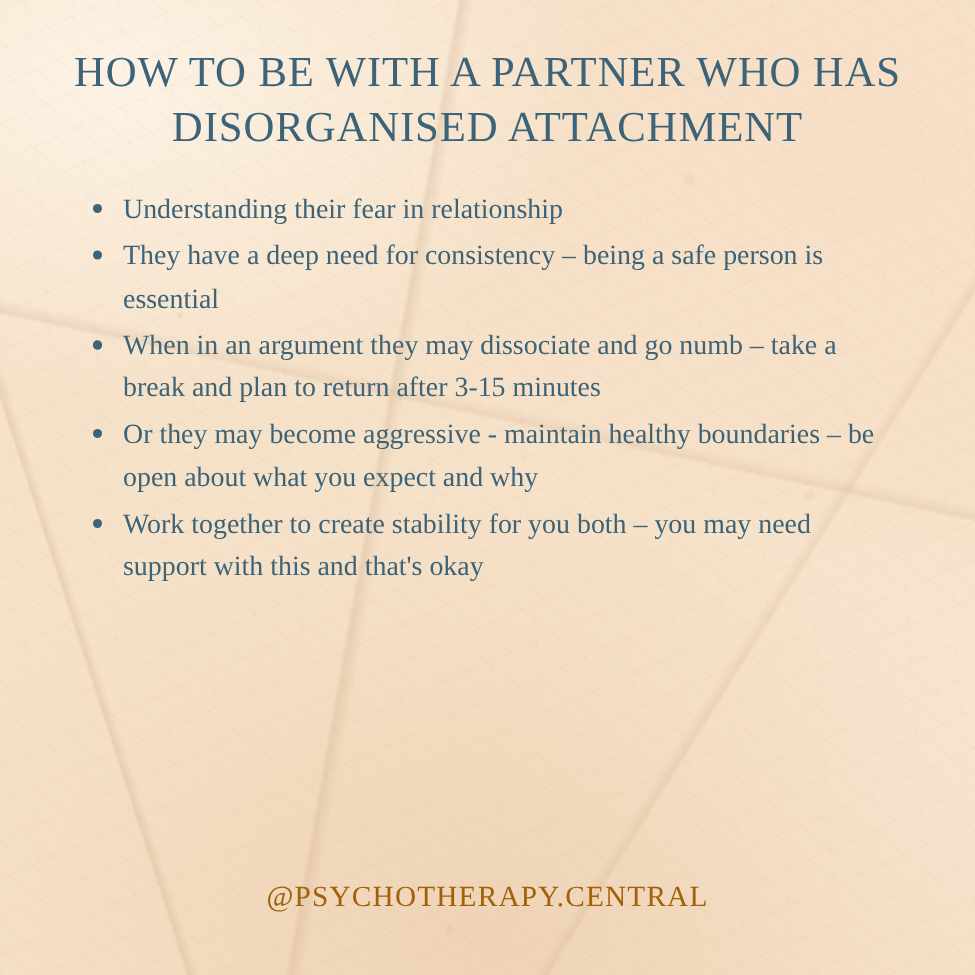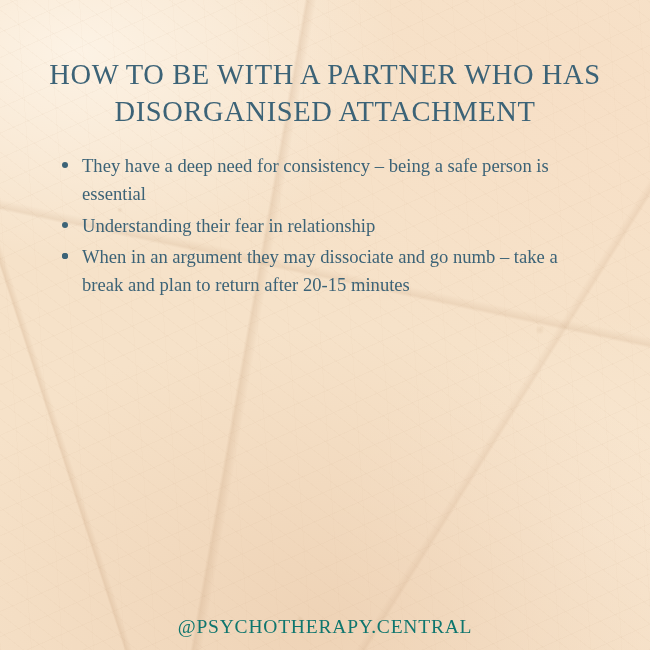--- a/index.html
+++ b/index.html
@@ -49,21 +49,21 @@
     background:
       radial-gradient(circle 3px at 120px 210px, rgba(188,152,118,0.22), rgba(188,152,118,0) 100%),
       radial-gradient(circle 5px at 540px 330px, rgba(188,152,118,0.18), rgba(188,152,118,0) 100%),
       radial-gradient(circle 4px at 300px 620px, rgba(188,152,118,0.2), rgba(188,152,118,0) 100%),
       radial-gradient(circle 6px at 460px 120px, rgba(188,152,118,0.15), rgba(188,152,118,0) 100%);
     opacity: 0.9;
   }
   #content {
     position: relative;
     z-index: 3;
-    padding: 56px 44px 0 44px;
+    padding: 30px 44px 0 44px;
     box-sizing: border-box;
     height: 100%;
   }
   #title {
     color: #3c6377;
     font-size: 28.5px;
     line-height: 1.30;
     letter-spacing: 0.6px;
     text-align: center;
     margin: 0 0 22px 0;
@@ -88,52 +88,60 @@
     top: 10px;
     width: 6px;
     height: 6px;
     border-radius: 50%;
     background: #3c6377;
   }
   #handle {
     position: absolute;
     left: 0;
     right: 0;
-    bottom: 12px;
+    bottom: 40px;
     text-align: center;
-    color: #0f766e;
+    color: #a16207;
     font-size: 19.5px;
     letter-spacing: 0.8px;
   }
 </style>
 </head>
 <body>
 
 <div id="card">
   <div id="texture-a"></div>
   <div id="texture-b"></div>
   <div id="texture-c"></div>
   <div id="texture-d"></div>
 
   <div id="content">
     <h1 id="title">HOW TO BE WITH A PARTNER WHO HAS DISORGANISED ATTACHMENT</h1>
 
     <ul id="bullet-list">
       <li>
         <span class="dot"></span>
-        <span>They have a deep need for consistency – being a safe person is essential</span>
+        <span>Understanding their fear in relationship</span>
       </li>
       <li>
         <span class="dot"></span>
-        <span>Understanding their fear in relationship</span>
+        <span>They have a deep need for consistency – being a safe person is essential</span>
       </li>
       <li>
         <span class="dot"></span>
       </li>
       <li>
         <span class="dot"></span>
-        <span>When in an argument they may dissociate and go numb – take a break and plan to return after 20-15 minutes</span>
+        <span>When in an argument they may dissociate and go numb – take a break and plan to return after 3-15 minutes</span>
+      </li>
+      <li>
+        <span class="dot"></span>
+        <span>Or they may become aggressive - maintain healthy boundaries – be open about what you expect and why</span>
+      </li>
+      <li>
+        <span class="dot"></span>
+        <span>Work together to create stability for you both – you may need support with this and that's okay</span>
       </li>
     </ul>
   </div>
 
   <div id="handle">@PSYCHOTHERAPY.CENTRAL</div>
 </div>
 
 </body></html>

